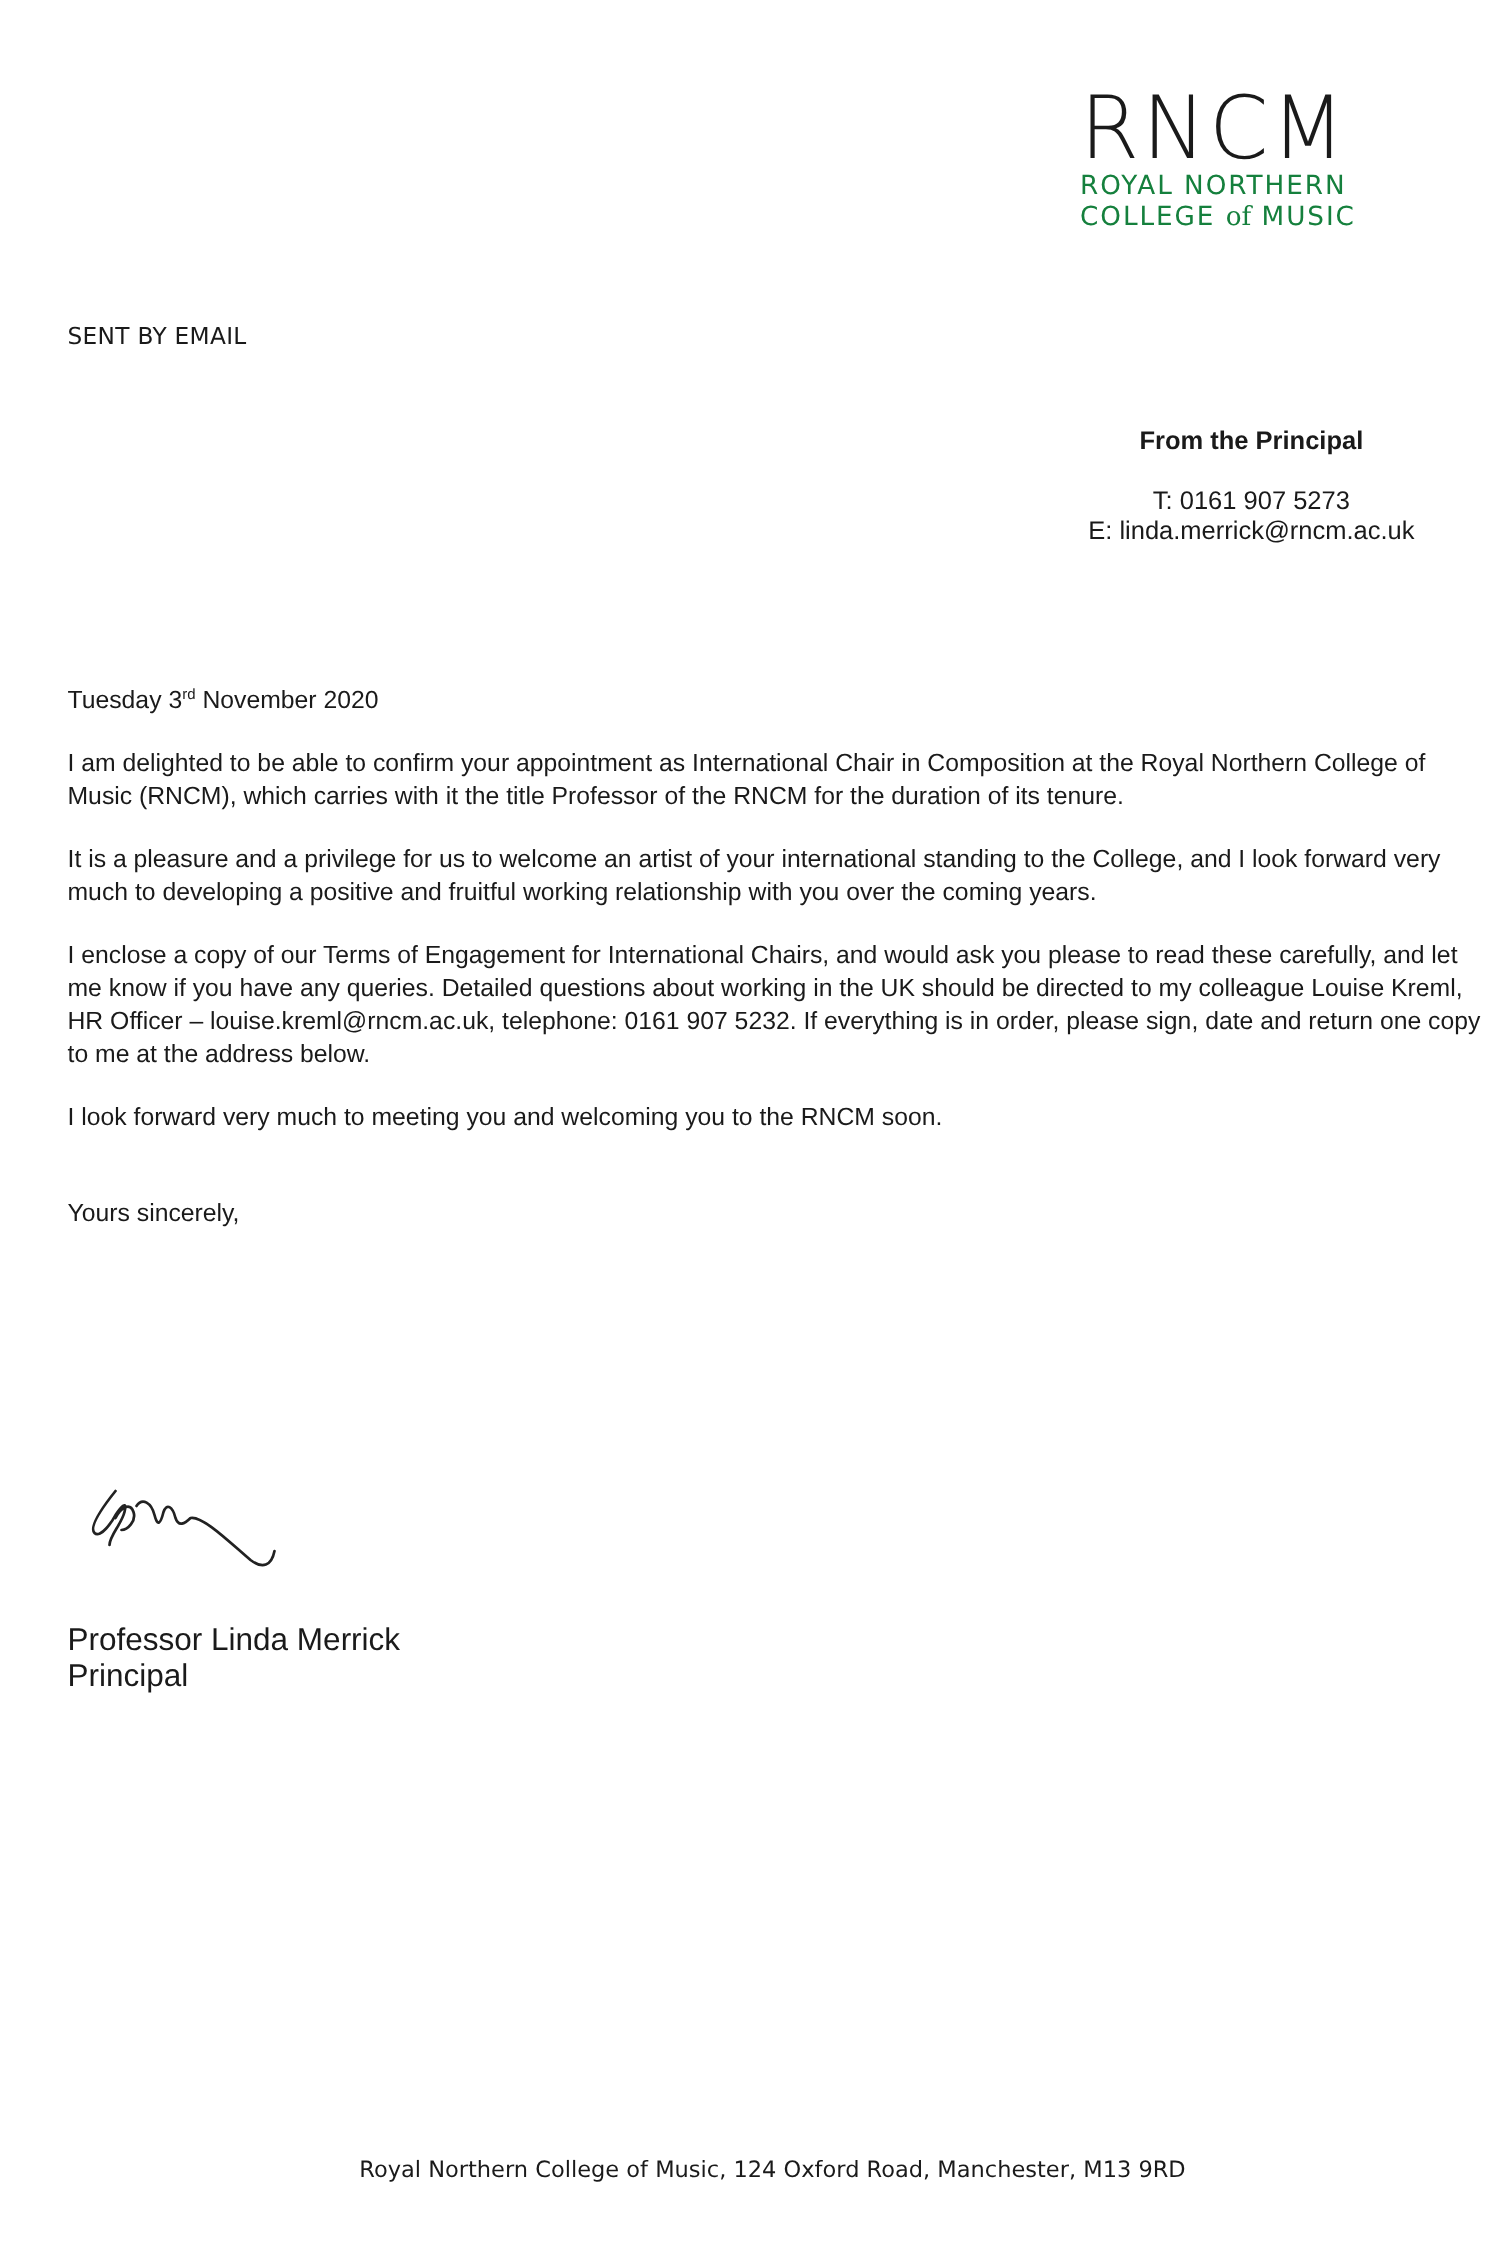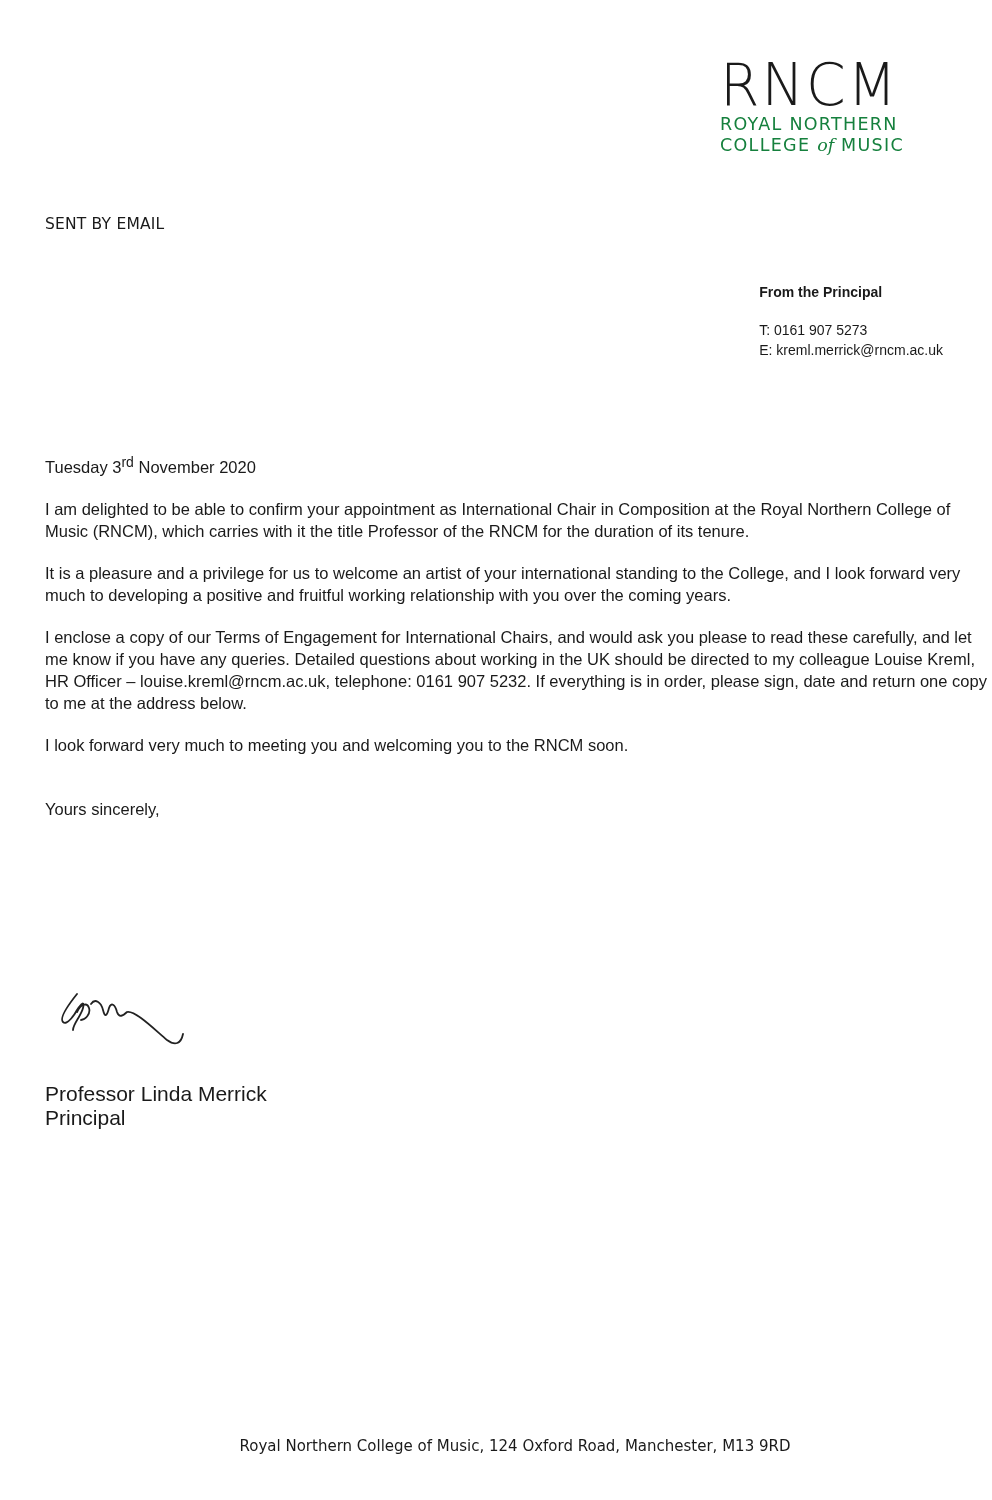--- a/index.html
+++ b/index.html
@@ -1,29 +1,29 @@
 <!DOCTYPE html>
 <html><head>
 <meta charset="utf-8">
 <style>
   html, body { margin:0; padding:0; background:#ffffff; }
   body { width:992px; height:1500px; position:relative; overflow:hidden; color:#1a1a1a;
          font-family:"Liberation Sans", sans-serif; }
   .logo { position:absolute; left:720px; top:44px; width:210px;margin-top:12px; }
   .logo-big { font-family:"DejaVu Sans", sans-serif; font-weight:300; font-size:58px; letter-spacing:2px; line-height:58px; color:#1a1a1a; transform:scaleX(0.98); transform-origin:left; -webkit-text-stroke:0px; font-stretch:normal; }
   .logo-line { font-family:"DejaVu Sans", sans-serif; font-size:17.5px; letter-spacing:1.3px; line-height:21px; color:#15803d; white-space:nowrap; }
-  .logo-line .of { font-style:italic; font-family:"DejaVu Serif", serif; letter-spacing:0; }
+  .logo-line .of { font-family:"DejaVu Serif", serif; letter-spacing:0; }
   .sent { position:absolute; left:45px; top:215px; font-family:"DejaVu Sans", sans-serif; font-size:15.5px; letter-spacing:0.2px; }
-  .from { position:absolute; right:49px; top:284px; text-align:left; font-size:14px; }
+  .from { position:absolute; right:49px; top:284px; text-align:center; font-size:17px; }
   .from-title { font-weight:bold; }
   .from-contact { margin-top:20px; line-height:20px; }
   .body-text { position:absolute; left:45px; top:456px; width:945px; font-size:16.5px; line-height:22px; }
   .body-text p { margin:0; }
   .date { }
-  .date sup { font-size:14px; vertical-align:6px; line-height:0; }
+  .date sup { font-size:10px; vertical-align:6px; line-height:0; }
   .greeting { margin-top:32px !important; }
   .para { margin-top:20px !important; }
   .closing-wrap { margin-top:42px !important; }
   .signature { position:absolute; left:55px; top:990px; width:160px; height:70px; }
   .signer { position:absolute; left:45px; top:1082px; font-size:21px; font-weight:normal; line-height:24px; }
   .footer { position:absolute; left:0; width:1030px; text-align:center; top:1437px; font-family:"DejaVu Sans", sans-serif; font-size:15px; letter-spacing:0; }
 </style>
 </head>
 <body>
 
@@ -32,21 +32,21 @@
   <div class="logo-line">ROYAL NORTHERN</div>
   <div class="logo-line"><span>COLLEGE </span><span class="of">of</span><span> MUSIC</span></div>
 </div>
 
 <div class="sent">SENT BY EMAIL</div>
 
 <div class="from">
   <div class="from-title">From the Principal</div>
   <div class="from-contact">
     <div>T: 0161 907 5273</div>
-    <div>E: kreml.merrick@rncm.ac.uk</div>
+    <div>E: linda.merrick@rncm.ac.uk</div>
   </div>
 </div>
 
 <div class="body-text">
   <p class="date"><span>Tuesday 3</span><sup>rd</sup><span> November 2020</span></p>
   <p class="para">I am delighted to be able to confirm your appointment as International Chair in Composition at the Royal Northern College of Music (RNCM), which carries with it the title Professor of the RNCM for the duration of its tenure.</p>
   <p class="para">It is a pleasure and a privilege for us to welcome an artist of your international standing to the College, and I look forward very much to developing a positive and fruitful working relationship with you over the coming years.</p>
   <p class="para">I enclose a copy of our Terms of Engagement for International Chairs, and would ask you please to read these carefully, and let me know if you have any queries. Detailed questions about working in the UK should be directed to my colleague Louise Kreml, HR Officer – louise.kreml@rncm.ac.uk, telephone: 0161 907 5232.  If everything is in order, please sign, date and return one copy to me at the address below.</p>
   <p class="para">I look forward very much to meeting you and welcoming you to the RNCM soon.</p>
   <p class="closing-wrap">Yours sincerely,</p>

